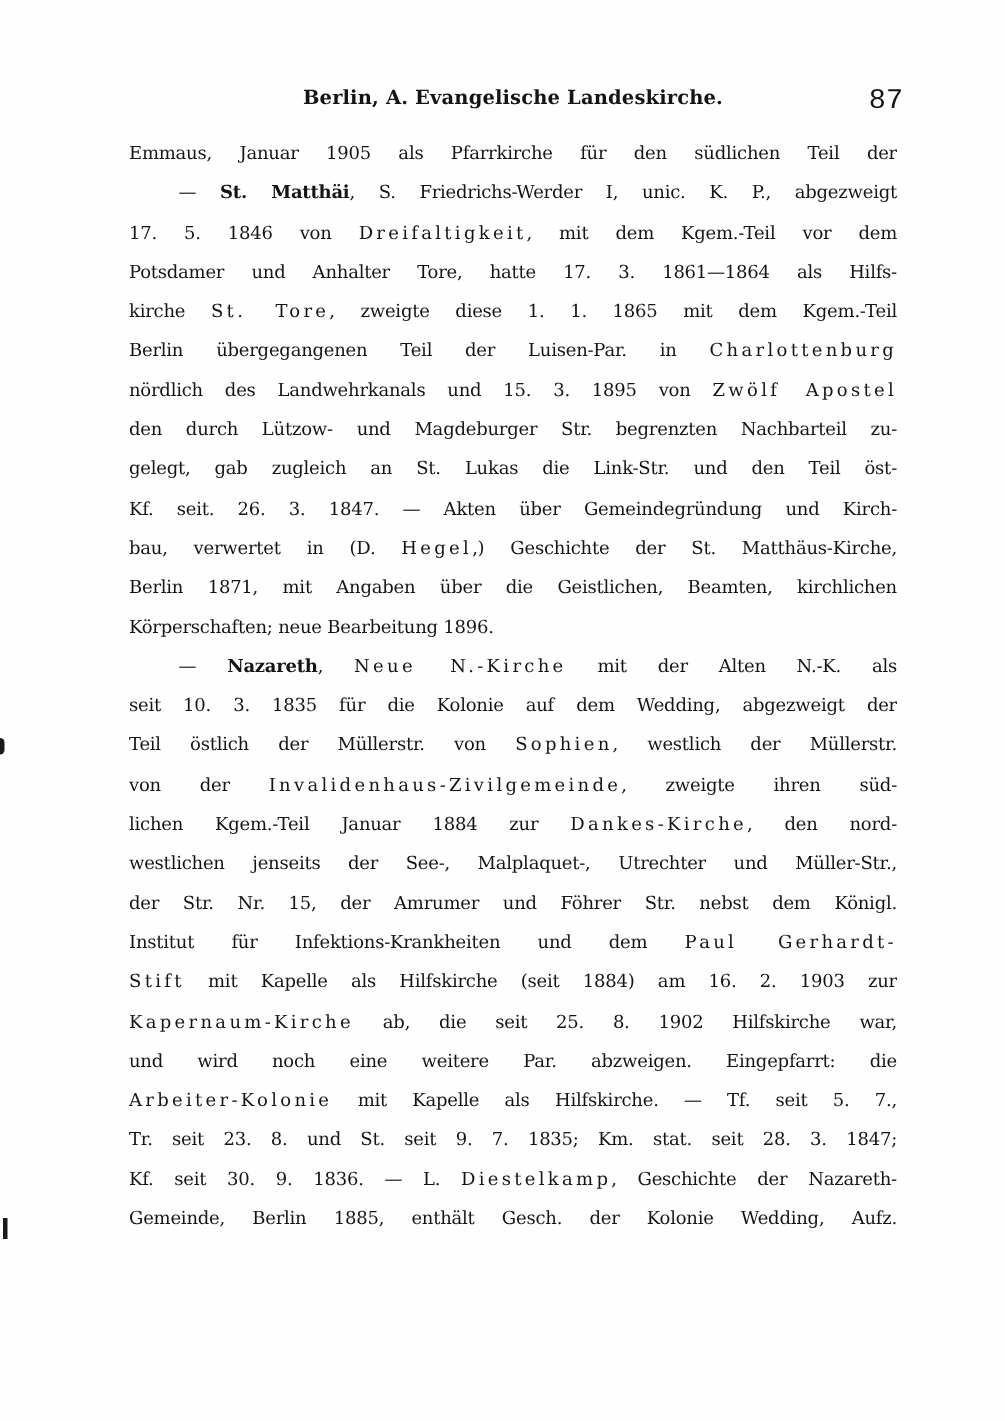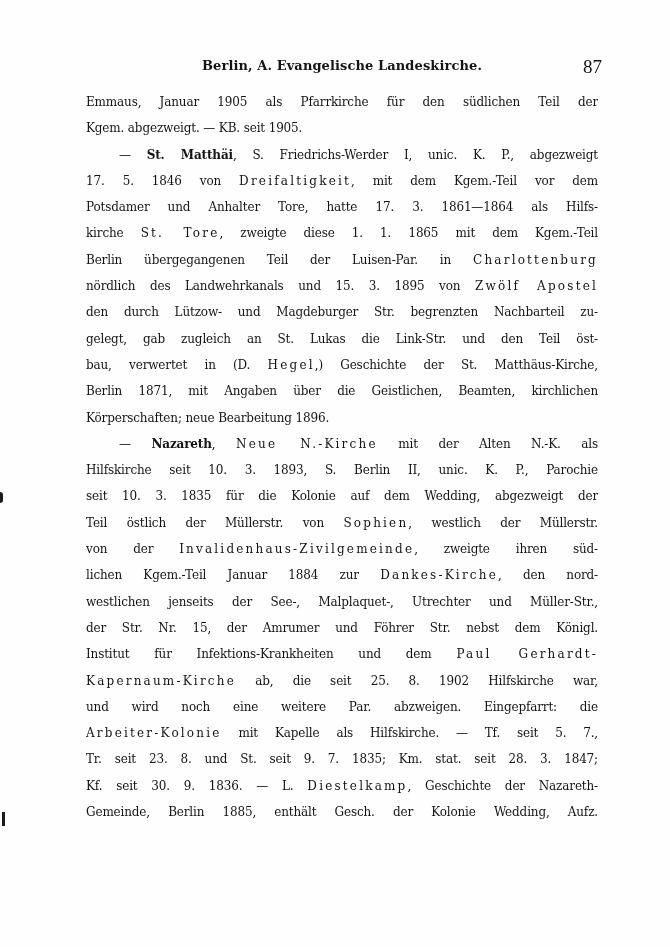--- a/index.html
+++ b/index.html
@@ -3,21 +3,21 @@
 <meta charset="utf-8">
 <style>
   html, body { margin: 0; padding: 0; background: #ffffff; }
   body { width: 670px; height: 947px; position: relative; overflow: hidden;
          font-family: "DejaVu Serif", "Liberation Serif", serif; color: #141414; }
   .page { position: absolute; left: 0; top: 0; width: 670px; height: 947px; background: #fefefe; }
   .running-head { position: absolute; top: 56px; left: 86px; width: 512px; height: 22px; }
   .running-title { position: absolute; left: 0; right: 0; text-align: center;
                    font-family: "DejaVu Serif", serif; font-size: 13px; letter-spacing: 0.1px;
                    font-weight: bold; top: 2px; }
-  .page-number { position: absolute; right: -4px; top: 0; font-family: Liberation Serif, serif;
+  .page-number { position: absolute; right: -4px; top: 0; font-family: Liberation Mono, monospace;
                  font-size: 19px; }
   .body-text { position: absolute; left: 86px; top: 89px; width: 512px; }
   .line { height: 26.3px; line-height: 26.3px; font-size: 12px; white-space: nowrap;
           text-align: justify; text-align-last: justify; font-family: "DejaVu Serif", serif;
           letter-spacing: -0.15px; overflow: hidden; }
   .line.last { text-align-last: left; }
   .line.indent { padding-left: 33px; }
   .line b { font-weight: bold; }
   .sp { letter-spacing: 2.2px; }
   .mark { position: absolute; background: #1a1a1a; }
@@ -32,43 +32,43 @@
   <div class="running-head">
     <div class="running-title">Berlin, A. Evangelische Landeskirche.</div>
     <div class="page-number">87</div>
   </div>
 
   <div class="mark mark-1"></div>
   <div class="mark mark-2"></div>
 
   <div class="body-text">
     <div class="line">Emmaus, Januar 1905 als Pfarrkirche für den südlichen Teil der</div>
-    <div class="line last">Kgem. abgezweigt. — KB. seit 1905.</div>
 
     <div class="line indent"><span>— </span><b>St. Matthäi</b><span>, S. Friedrichs-Werder I, unic. K. P., abgezweigt</span></div>
     <div class="line"><span>17. 5. 1846 von </span><span class="sp">Dreifaltigkeit</span><span>, mit dem Kgem.-Teil vor dem</span></div>
     <div class="line">Potsdamer und Anhalter Tore, hatte 17. 3. 1861—1864 als Hilfs-</div>
     <div class="line"><span>kirche </span><span class="sp">St. Tore</span><span>, zweigte diese 1. 1. 1865 mit dem Kgem.-Teil</span></div>
     <div class="line"><span>Berlin übergegangenen Teil der Luisen-Par. in </span><span class="sp">Charlottenburg</span><span></span></div>
     <div class="line"><span>nördlich des Landwehrkanals und 15. 3. 1895 von </span><span class="sp">Zwölf Apostel</span><span></span></div>
     <div class="line">den durch Lützow- und Magdeburger Str. begrenzten Nachbarteil zu-</div>
     <div class="line">gelegt, gab zugleich an St. Lukas die Link-Str. und den Teil öst-</div>
+    <div class="line">Kf. seit. 26. 3. 1847. — Akten über Gemeindegründung und Kirch-</div>
     <div class="line"><span>bau, verwertet in (D. </span><span class="sp">Hegel</span><span>,) Geschichte der St. Matthäus-Kirche,</span></div>
     <div class="line">Berlin 1871, mit Angaben über die Geistlichen, Beamten, kirchlichen</div>
     <div class="line last">Körperschaften; neue Bearbeitung 1896.</div>
 
     <div class="line indent"><span>— </span><b>Nazareth</b><span>, </span><span class="sp">Neue N.-Kirche</span><span> mit der Alten N.-K. als</span></div>
-    <div class="line">Hilfskirche seit 10. 3. 1893, S. Berlin II, unic. K. P., Parochie</div>
     <div class="line">seit 10. 3. 1835 für die Kolonie auf dem Wedding, abgezweigt der</div>
     <div class="line"><span>Teil östlich der Müllerstr. von </span><span class="sp">Sophien</span><span>, westlich der Müllerstr.</span></div>
     <div class="line"><span>von der </span><span class="sp">Invalidenhaus-Zivilgemeinde</span><span>, zweigte ihren süd-</span></div>
     <div class="line"><span>lichen Kgem.-Teil Januar 1884 zur </span><span class="sp">Dankes-Kirche</span><span>, den nord-</span></div>
     <div class="line">westlichen jenseits der See-, Malplaquet-, Utrechter und Müller-Str.,</div>
     <div class="line">der Str. Nr. 15, der Amrumer und Föhrer Str. nebst dem Königl.</div>
     <div class="line"><span>Institut für Infektions-Krankheiten und dem </span><span class="sp">Paul Gerhardt-</span><span></span></div>
+    <div class="line"><span></span><span class="sp">Stift</span><span> mit Kapelle als Hilfskirche (seit 1884) am 16. 2. 1903 zur</span></div>
     <div class="line"><span></span><span class="sp">Kapernaum-Kirche</span><span> ab, die seit 25. 8. 1902 Hilfskirche war,</span></div>
     <div class="line">und wird noch eine weitere Par. abzweigen. Eingepfarrt: die</div>
     <div class="line"><span></span><span class="sp">Arbeiter-Kolonie</span><span> mit Kapelle als Hilfskirche. — Tf. seit 5. 7.,</span></div>
     <div class="line">Tr. seit 23. 8. und St. seit 9. 7. 1835; Km. stat. seit 28. 3. 1847;</div>
     <div class="line"><span>Kf. seit 30. 9. 1836. — L. </span><span class="sp">Diestelkamp</span><span>, Geschichte der Nazareth-</span></div>
     <div class="line">Gemeinde, Berlin 1885, enthält Gesch. der Kolonie Wedding, Aufz.</div>
 
   </div>
 </div>
 

